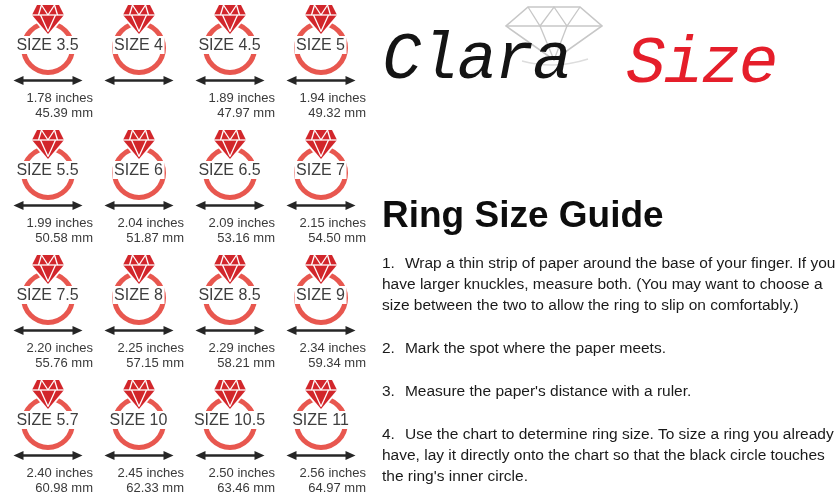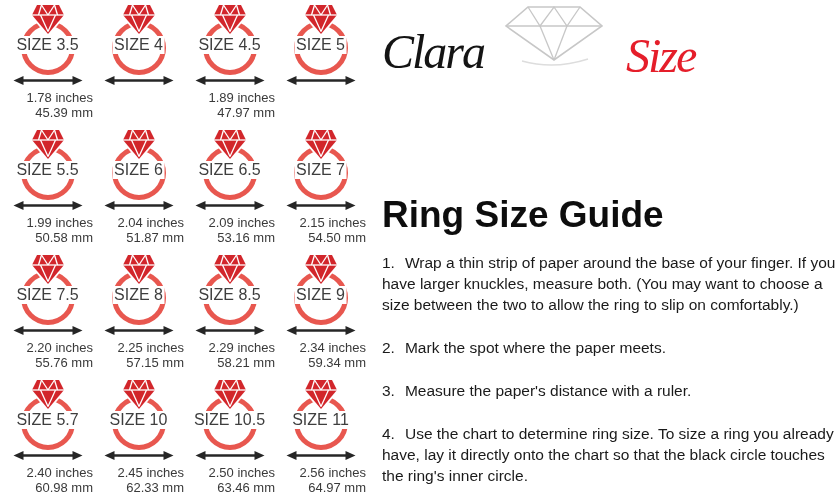--- a/index.html
+++ b/index.html
@@ -22,22 +22,22 @@
   .diamond-fill{fill:var(--diamond);}
   .facet{stroke:#fff;}
   .arrow-line{stroke:var(--arrow);}
   .arrow-head{fill:var(--arrow);}
   .size-label{position:absolute;left:50%;top:34px;transform:translateX(-50%);
     background:#fff;padding:0 2px;font-size:16px;color:var(--label);white-space:nowrap;}
   .measure{text-align:right;font-size:13px;line-height:15px;color:var(--measure);margin-top:2px;}
 
   
   .logo{position:absolute;left:382px;top:4px;width:420px;height:108px;}
-  .logo-first,.logo-second{position:absolute;font-family:Liberation Serif, serif;
-    font-style:italic;font-size:48px;line-height:1;letter-spacing:-2px;}
+  .logo-first,.logo-second{position:absolute;font-family:Liberation Mono, monospace;
+    font-style:italic;font-size:66px;line-height:1;letter-spacing:-2px;}
   .logo-first{left:0;top:24px;color:var(--brand-black);}
   .logo-second{left:244px;top:28px;color:var(--brand-red);}
   .logo-diamond{position:absolute;left:118px;top:0;}
   .logo-diamond .edge{stroke:var(--logo-gray);fill:none;}
   .logo-diamond .gleam{stroke:#DDD;fill:none;}
 
   
   .guide-title{position:absolute;left:382px;top:194px;margin:0;
     font-size:37px;font-weight:bold;color:#0D0D0D;letter-spacing:0;}
   .instructions{position:absolute;left:382px;top:252px;width:466px;
@@ -150,20 +150,24 @@
           <line class="facet" x1="51.5" y1="13" x2="44" y2="29.5"></line>
         </g>
         <g>
           <line class="arrow-line" x1="17" y1="78.5" x2="71" y2="78.5" stroke-width="2.4"></line>
           <polygon class="arrow-head" points="9.5,78.5 19.5,73.9 19.5,83.1"></polygon>
           <polygon class="arrow-head" points="78.5,78.5 68.5,73.9 68.5,83.1"></polygon>
         </g>
       </svg>
       <span class="size-label">SIZE 5</span>
     </div>
+    <figcaption class="measure">
+      <div class="inches">1.94 inches</div>
+      <div class="mm">49.32 mm</div>
+    </figcaption>
   </figure>
 
   <figure class="ring-cell">
     <div class="ring-art">
       <svg width="88" height="86" viewBox="0 0 88 86">
         <circle class="ring-circle" cx="44" cy="46" r="24.5" fill="none" stroke-width="5"></circle>
         <polygon class="diamond-halo" points="33,3 55,3 60,13 44,32 28,13" fill="none" stroke-width="3.5"></polygon>
         <polygon class="diamond-fill" points="33,3 55,3 60,13 44,32 28,13"></polygon>
         <g class="facets" fill="none" stroke-width="1.3">
           <line class="facet" x1="28" y1="13" x2="60" y2="13"></line>

